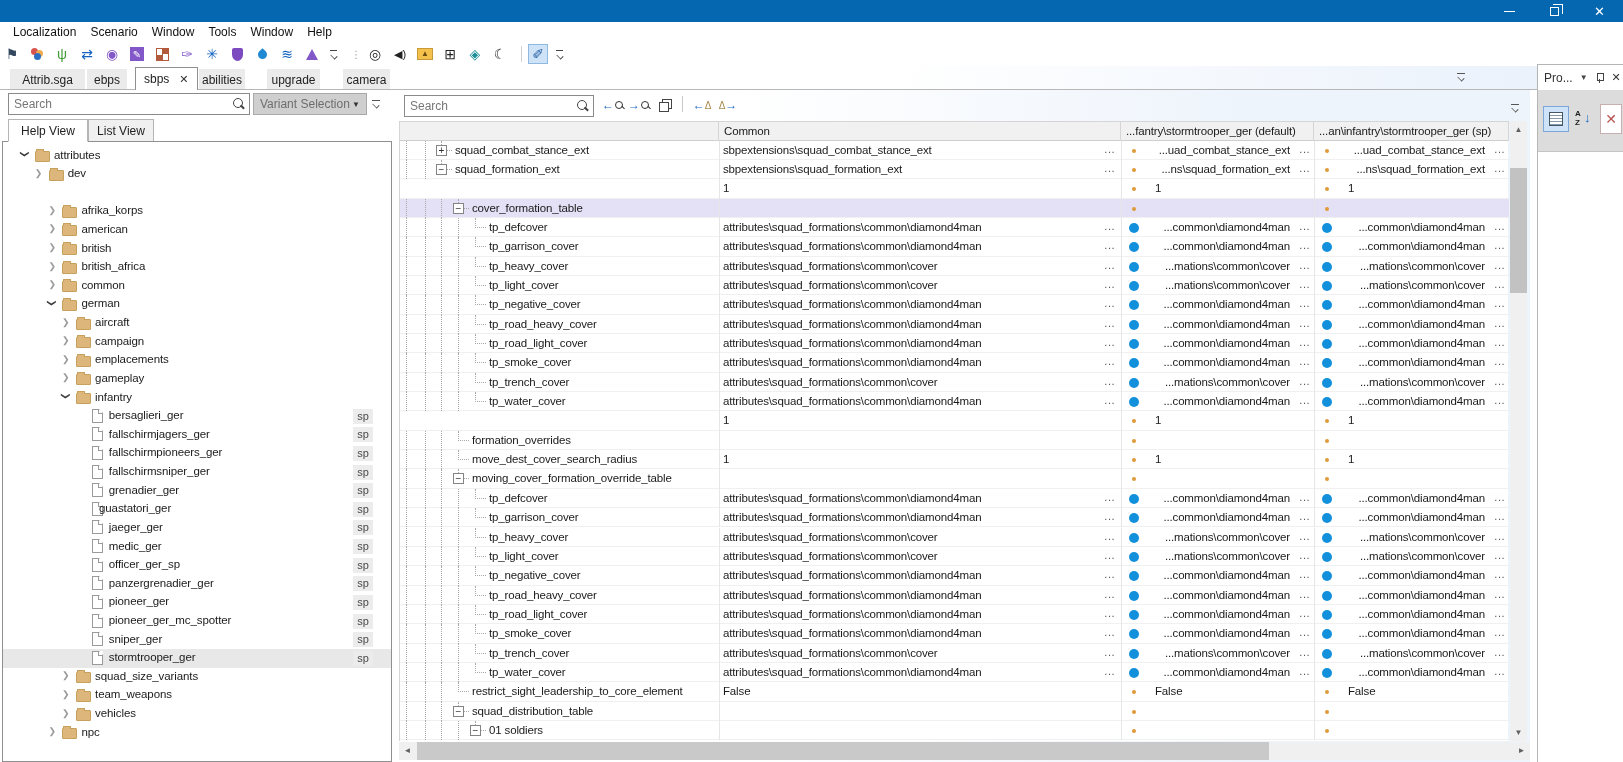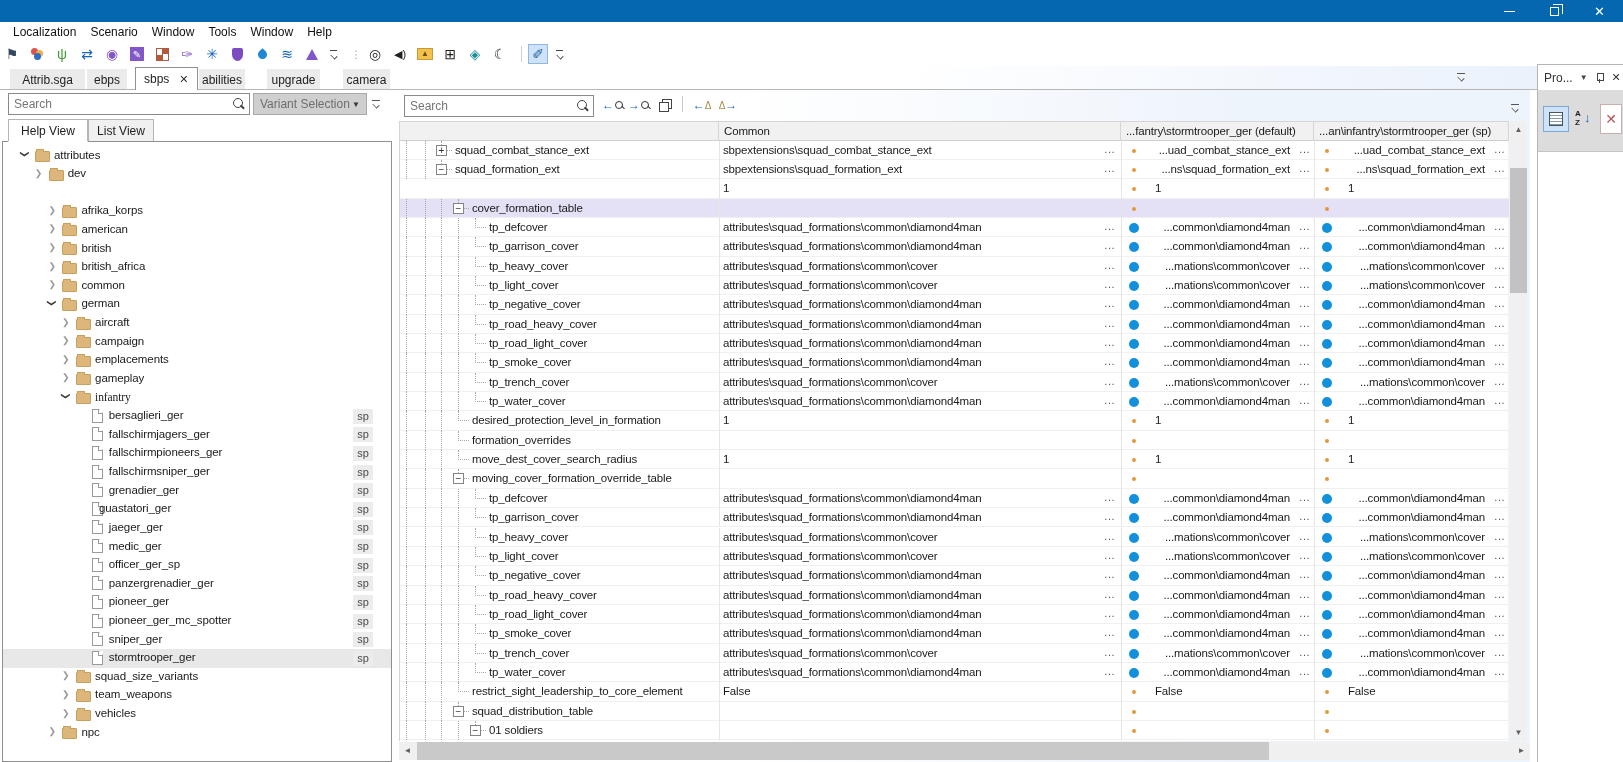--- a/index.html
+++ b/index.html
@@ -281,21 +281,21 @@
       <div class="trow" style="top: 208.82px;">
         <span class="chev" style="left: 59.1px;">❯</span>
         <span class="folder" style="left: 73.1px;"></span>
         <span class="tlabel" style="left: 92.1px;">emplacements</span>
       </div>
       <div class="trow" style="top: 227.44px;">
         <span class="chev" style="left: 59.1px;">❯</span>
         <span class="folder" style="left: 73.1px;"></span>
         <span class="tlabel" style="left: 92.1px;">gameplay</span>
       </div>
-      <div class="trow" style="top: 246.06px; font-family: Liberation Serif, serif;">
+      <div class="trow" style="top: 246.06px;">
         <span class="chev exp" style="left: 59.1px;">❯</span>
         <span class="folder" style="left: 73.1px;"></span>
         <span class="tlabel" style="left: 92.1px;">infantry</span>
       </div>
       <div class="trow" style="top: 264.68px;">
         <span class="file" style="left: 88.8px;"></span>
         <span class="tlabel" style="left: 105.8px;">bersaglieri_ger</span>
         <span class="badge">sp</span>
       </div>
       <div class="trow" style="top: 283.3px;">
@@ -802,28 +802,20 @@
             <span class="dot-b" style="left: 8px;"></span>
             <span class="vtext" style="right: 24px;">...common\diamond4man</span>
             <span class="ell" style="right: 4px;">...</span>
           </div>
           <span class="cdiv" style="left: 319px;"></span>
           <span class="cdiv" style="left: 721px;"></span>
           <span class="cdiv" style="left: 914px;"></span>
         </div>
         <div class="grow" style="top: 290.4px;">
           <div class="rb"></div>
-          <div class="gcell" style="left: 0px; width: 319px;">
-            <span class="vguide" style="left: 6px;"></span>
-            <span class="vguide" style="left: 25px;"></span>
-            <span class="vguide" style="left: 41px;"></span>
-            <span class="vstub" style="left: 58px;"></span>
-            <span class="hdash" style="left: 58px; top: 9px; width: 11px;"></span>
-            <span class="nlabel" style="left: 72px;">desired_protection_level_in_formation</span>
-          </div>
           <div class="gcell" style="left: 319px; width: 402px;">
             <span class="ctext">1</span>
           </div>
           <div class="gcell" style="left: 721px; width: 193px;">
             <span class="dot-o" style="left: 11px;"></span>
             <span class="vtext" style="left: 34px;">1</span>
           </div>
           <div class="gcell" style="left: 914px; width: 195px;">
             <span class="dot-o" style="left: 11px;"></span>
             <span class="vtext" style="left: 34px;">1</span>

